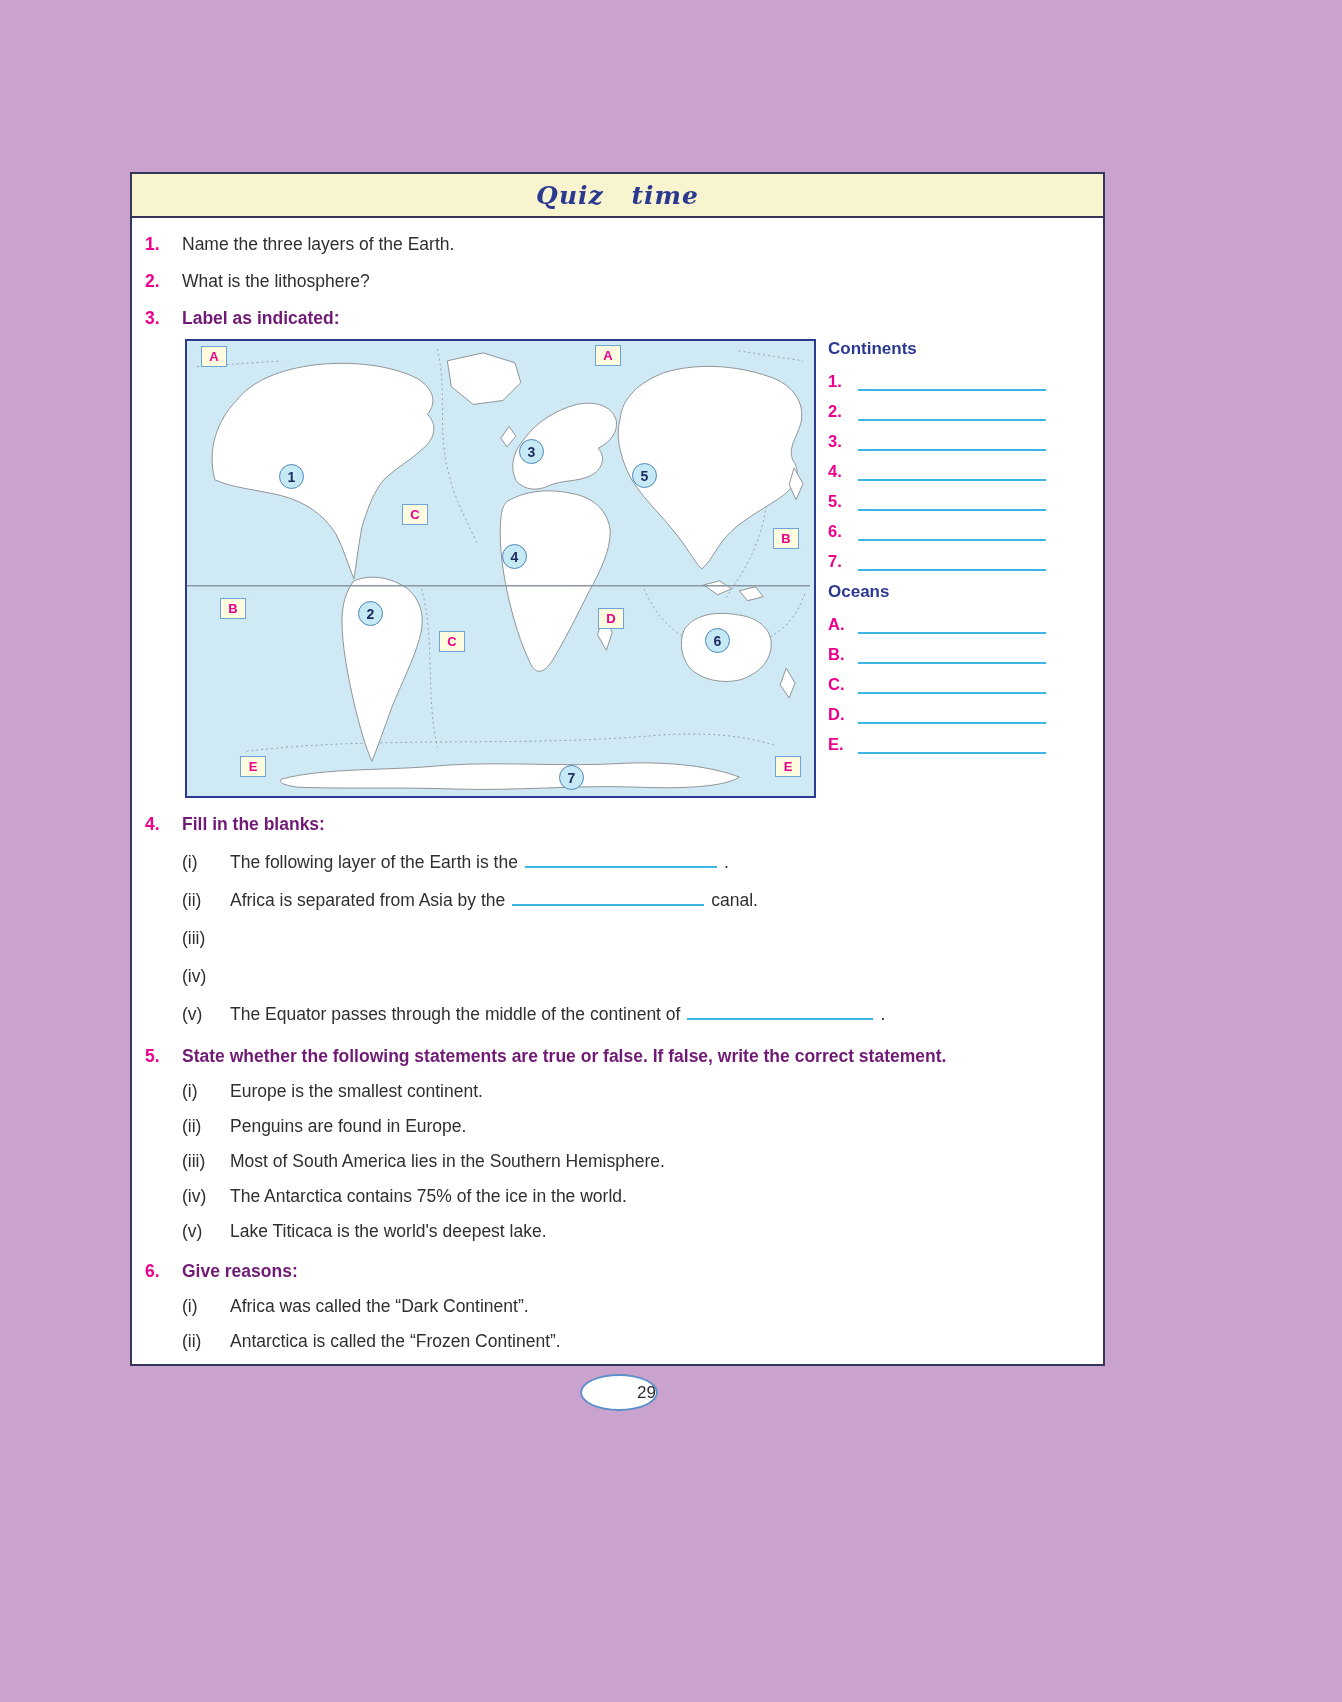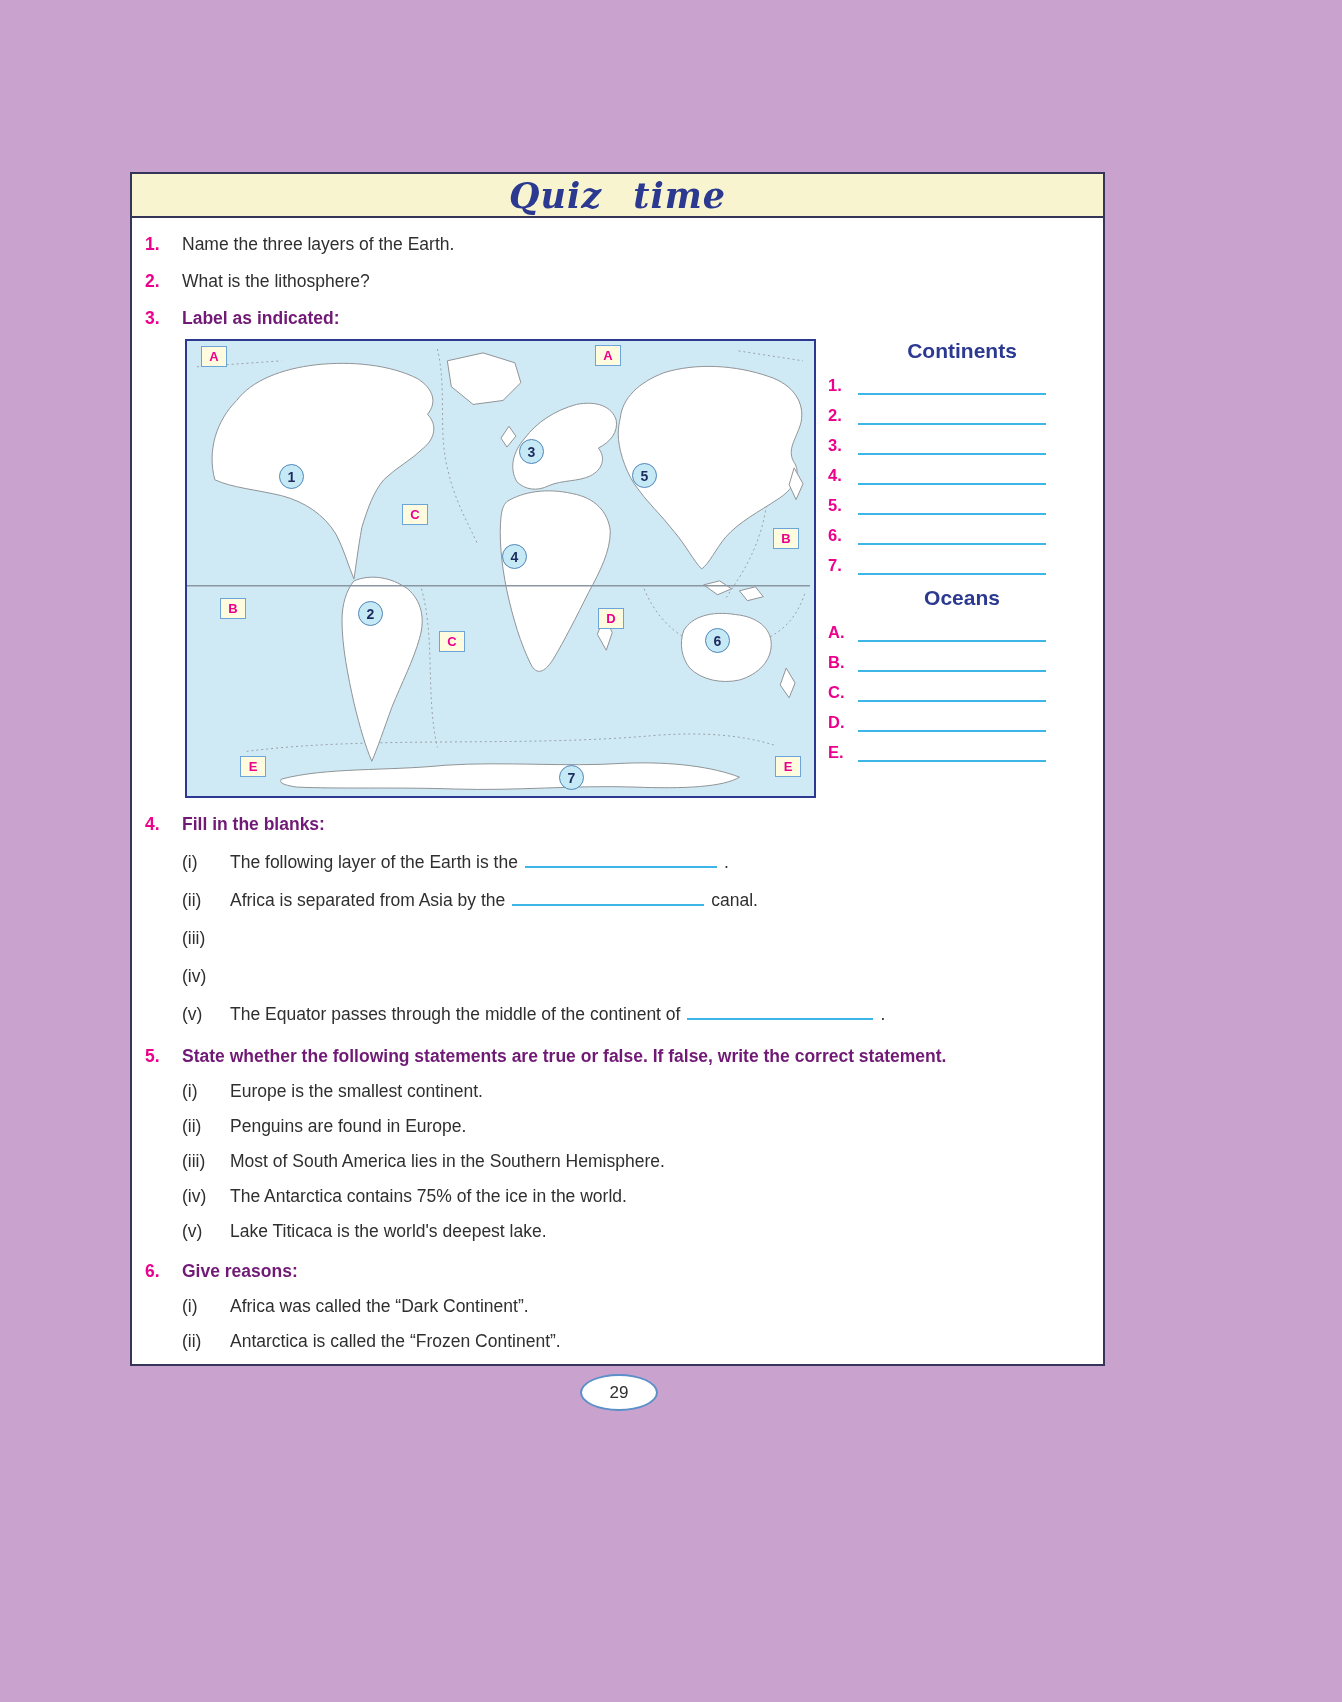--- a/index.html
+++ b/index.html
@@ -29,21 +29,21 @@
     background: #f8f4d0;
     border-bottom: 2px solid #35355a;
     display: flex;
     align-items: center;
     justify-content: center;
   }
   .title-text {
     font-family: "DejaVu Serif", serif;
     font-style: italic;
     font-weight: bold;
-    font-size: 35px;
+    font-size: 25px;
     color: #2b3990;
     word-spacing: 18px;
     letter-spacing: 1px;
   }
   .q-row {
     display: flex;
     align-items: baseline;
     padding-left: 13px;
     margin-top: 15px;
     font-size: 17.5px;
@@ -100,25 +100,24 @@
     align-items: center;
     justify-content: center;
   }
 
   .labels-panel {
     margin-left: 12px;
     padding-top: 0;
     width: 268px;
   }
   .panel-heading {
-    font-size: 21px;
+    font-size: 17px;
     font-weight: bold;
     color: #2b3990;
     margin: 0 0 13px 0;
-    text-align: center;
   }
   .panel-heading.oceans { }
   .panel-row {
     display: flex;
     align-items: flex-end;
     margin-bottom: 11px;
     height: 19px;
   }
   .panel-num {
     width: 30px;
@@ -164,21 +163,21 @@
     position: absolute;
     left: 580px;
     top: 1374px;
     width: 74px;
     height: 33px;
     background: #ffffff;
     border: 2px solid #5b8fc9;
     border-radius: 50%;
     display: flex;
     align-items: center;
-    justify-content: center;
+    justify-content: flex-end;
     font-size: 17px;
     color: #2f2f2f;
   }
 </style>
 </head>
 <body>
 
 <div class="page">
   <div class="content-box">
 

